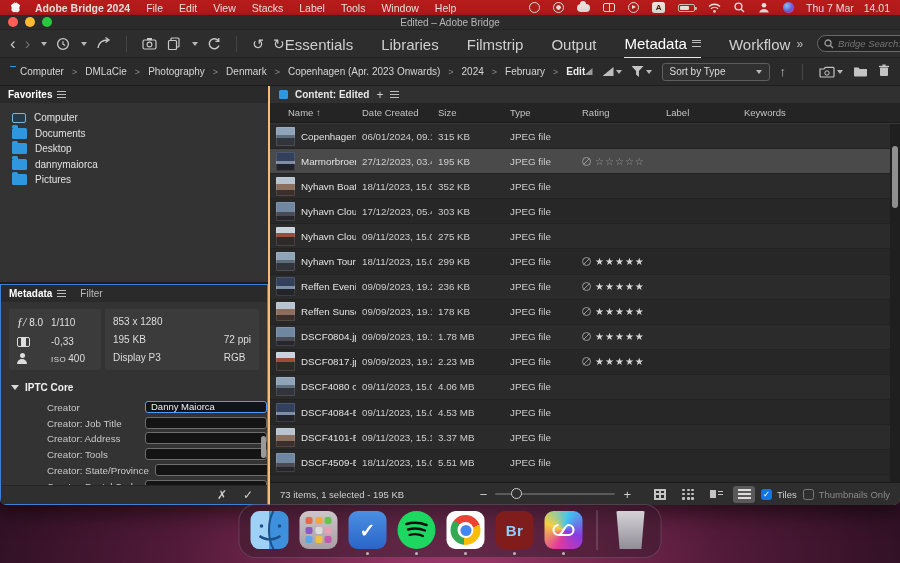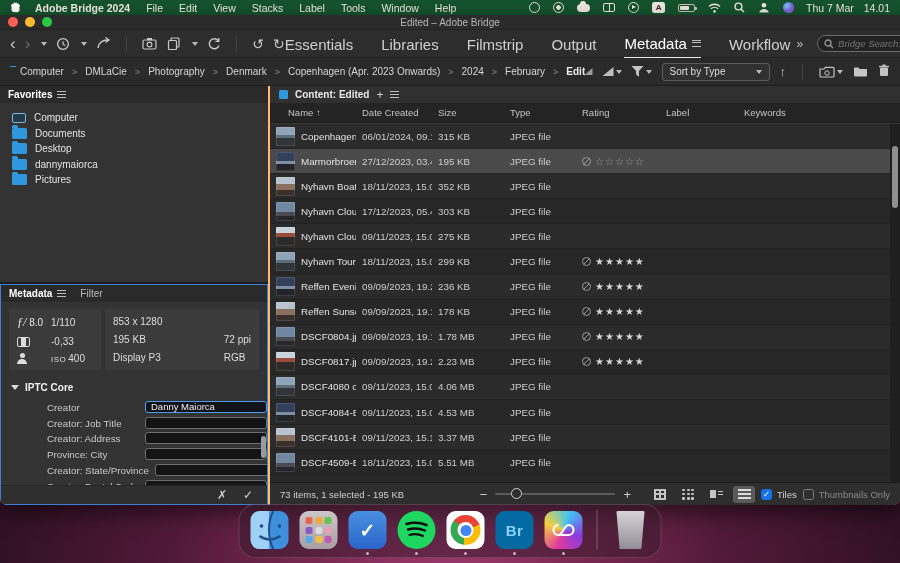--- a/index.html
+++ b/index.html
@@ -4,21 +4,21 @@
 <style>
   * { margin:0; padding:0; box-sizing:border-box; }
   html,body { width:900px; height:563px; overflow:hidden; }
   body {
     font-family:"Liberation Sans", sans-serif;
     background: radial-gradient(ellipse at 50% 118%, #b0407c 0%, #7c2a52 22%, #511a38 45%, #2e1024 75%, #200b1a 100%);
     position:relative; font-size:11px; color:#ddd;
     -webkit-font-smoothing:antialiased;
   }
   
-  .menubar { height:15px; background:#14532d; display:flex; align-items:center; padding:0 10px; color:#f2e8e4; font-size:10.5px; }
+  .menubar { height:15px; background:#b91c1c; display:flex; align-items:center; padding:0 10px; color:#f2e8e4; font-size:10.5px; }
   .menubar .apple { width:11px; height:11px; margin-right:14px; display:inline-block;
     -webkit-mask:none; background:#fff; border-radius:45% 55% 45% 55%;
     clip-path: polygon(50% 10%, 66% 0%, 62% 12%, 78% 16%, 92% 32%, 84% 52%, 88% 74%, 72% 96%, 50% 90%, 28% 96%, 12% 74%, 16% 52%, 8% 32%, 22% 16%, 40% 12%, 34% 0%);
   }
   .menubar .appname { font-weight:bold; margin-right:16px; }
   .menubar .mitem { margin-right:16px; }
   .menubar .spacer { flex:1; }
   .mstatus { display:flex; align-items:center; gap:13px; margin-right:8px; }
   .mstatus .mi { display:inline-flex; align-items:center; justify-content:center; }
   .mi-ring { width:11px; height:11px; border:1.5px solid #efe6e2; border-radius:50%; }
@@ -161,21 +161,21 @@
   .d-finder { background:linear-gradient(90deg,#9fd1f7 0 50%, #3e90dd 50%); overflow:hidden; }
   .d-launchpad { background:linear-gradient(180deg,#cdc6c9,#a89fa4); }
   .lp-grid { display:grid; grid-template-columns:repeat(3,7px); grid-template-rows:repeat(3,7px); gap:2.5px; }
   .lp-grid i { border-radius:2px; }
   .d-things { background:linear-gradient(180deg,#4a90e2,#2a65c8); color:#fff; font-size:19px; font-weight:bold; }
   .d-spotify { background:#1ed760; border-radius:50%; }
   .d-chrome { background:#fff; }
   .chrome-o { width:30px; height:30px; border-radius:50%; background:conic-gradient(from -50deg, #ea4335 0 33%, #fbbc05 33% 66%, #34a853 66% 100%); display:flex; align-items:center; justify-content:center; }
   .chrome-w { width:16px; height:16px; border-radius:50%; background:#fff; display:flex; align-items:center; justify-content:center; }
   .chrome-b { width:11px; height:11px; border-radius:50%; background:#4285f4; }
-  .d-bridge { background:#0369a1; color:#8ed0ff; font-weight:bold; font-size:15px; letter-spacing:.5px; }
+  .d-bridge { background:#7f1d1d; color:#8ed0ff; font-weight:bold; font-size:15px; letter-spacing:.5px; }
   .d-cc { background:conic-gradient(from 200deg, #e03a9c, #f5d040, #40c4f0, #8a3ae0, #e03a9c); color:#fff; font-size:17px; font-weight:bold; }
   .d-trash { width:32px; height:38px; background:linear-gradient(180deg,#e3e3e6,#97979f); clip-path:polygon(6% 0,94% 0,84% 100%,16% 100%); border-radius:4px; opacity:.92; }
   .ddiv { width:1px; height:40px; background:rgba(255,255,255,.28); margin:0 3px; }
 </style>
 </head>
 <body>
 
 <div class="menubar">
   <span class="apple"></span>
   <span class="appname">Adobe Bridge 2024</span>
@@ -453,21 +453,21 @@
               </div>
               <div class="fieldrow">
                 <span class="flabel">Creator: Job Title</span>
                 <input class="" style="">
               </div>
               <div class="fieldrow">
                 <span class="flabel">Creator: Address</span>
                 <input class="" style="">
               </div>
               <div class="fieldrow">
-                <span class="flabel">Province: City</span>
+                <span class="flabel">Creator: Tools</span>
                 <input class="" style="">
               </div>
               <div class="fieldrow">
                 <span class="flabel">Creator: State/Province</span>
                 <input class="" style="">
               </div>
               <div class="fieldrow">
                 <span class="flabel">Creator: Postal Code</span>
                 <input class="" style="">
               </div>

